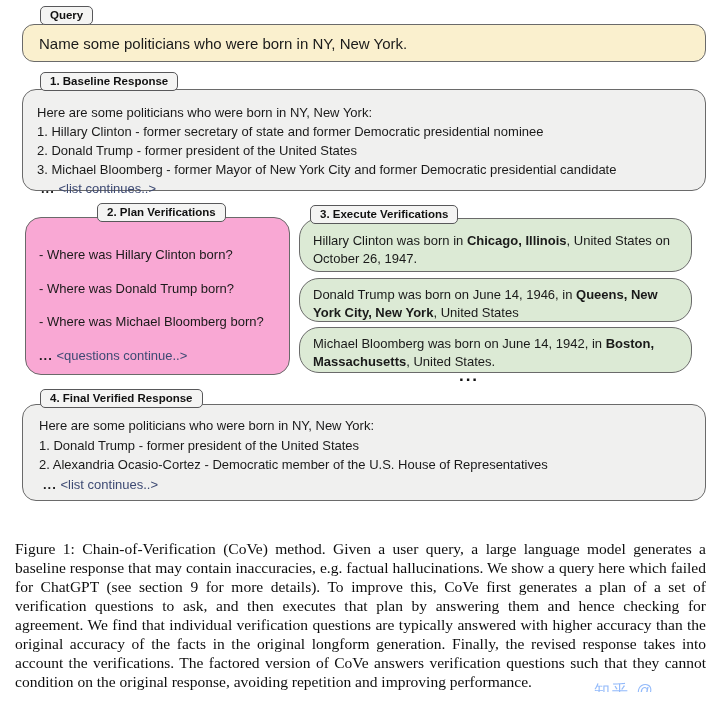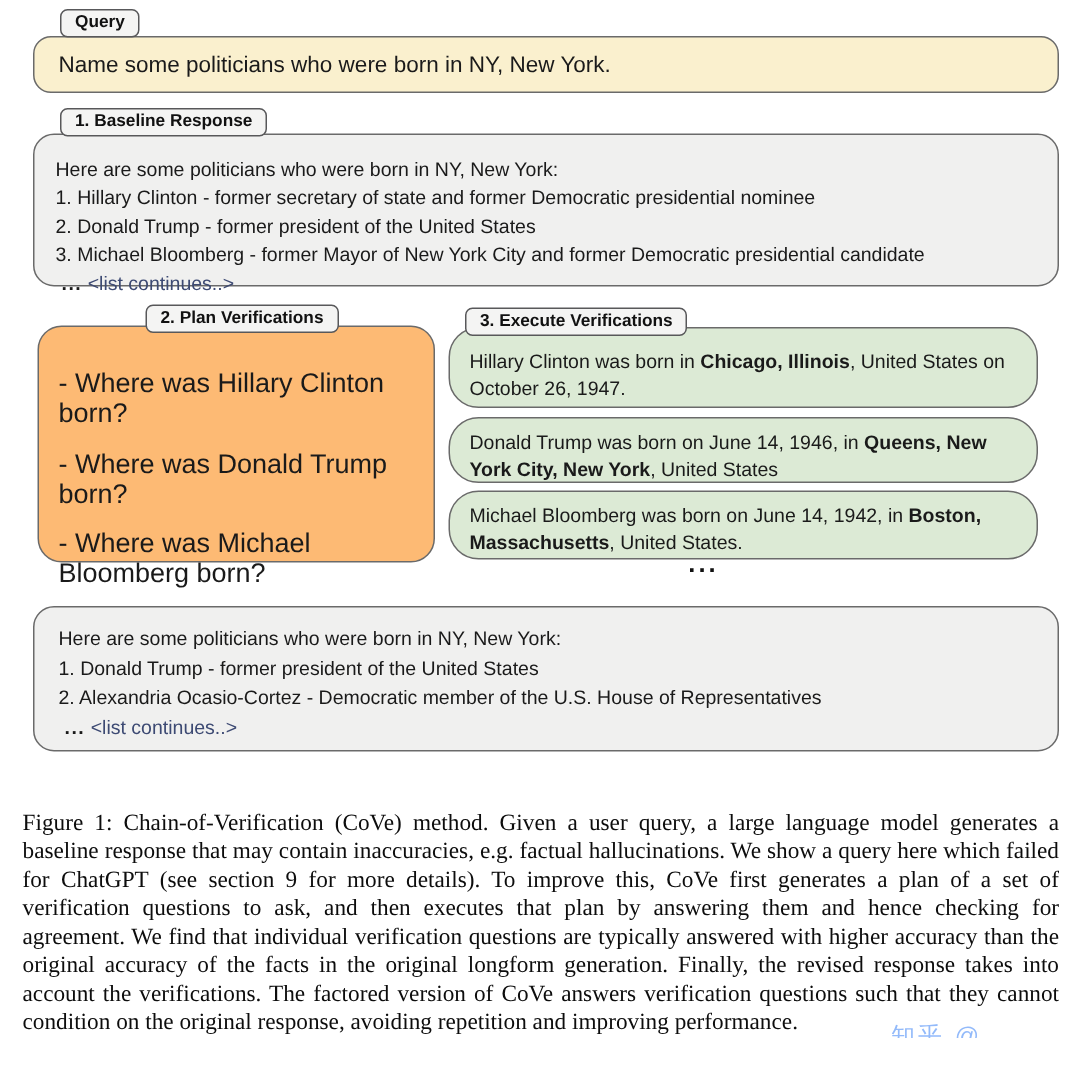--- a/index.html
+++ b/index.html
@@ -26,21 +26,21 @@
     white-space: nowrap;
   }
   .box {
     position: absolute;
     z-index: 1;
     border: 1.6px solid #6a6a6a;
     box-sizing: border-box;
   }
   .query-box   { left: 22px;  top: 24px;  width: 684px; height: 38px;  background: #faf0ce; border-radius: 12px; display: flex; align-items: center; padding-left: 16px; font-size: 15px; }
   .baseline-box{ left: 22px;  top: 89px;  width: 684px; height: 102px; background: #f0f0ef; border-radius: 14px; padding: 13px 10px 0 14px; font-size: 13px; line-height: 19px; }
-  .plan-box    { left: 25px;  top: 217px; width: 265px; height: 158px; background: #fdba74; border-radius: 16px; padding: 27px 8px 0 13px; font-size: 18px; }
+  .plan-box    { left: 25px;  top: 217px; width: 265px; height: 158px; background: #f9a8d4; border-radius: 16px; padding: 27px 8px 0 13px; font-size: 13px; }
   .plan-box .q { margin-bottom: 13.5px; line-height: 20px; }
   .exec-box    { left: 299px; width: 393px; background: #dcead5; border-radius: 20px; padding: 7px 12px 0 13px; font-size: 13px; line-height: 18px; }
   .exec-1 { top: 218px; height: 54px; padding-top: 13px; }
   .exec-2 { top: 278px; height: 44px; }
   .exec-3 { top: 327px; height: 46px; }
   .final-box   { left: 22px;  top: 404px; width: 684px; height: 97px;  background: #f0f0ef; border-radius: 14px; padding: 11px 10px 0 16px; font-size: 13px; line-height: 19.5px; }
   .cont { color: #3d4a73; }
   .dots { color: #1a1a1a; font-weight: bold; letter-spacing: 1px; }
   .exec-more {
     position: absolute;
@@ -105,20 +105,21 @@
       <span class="cont">&lt;questions continue..&gt;</span>
     </div>
   </div>
 
   <div class="tab" style="left:310px; top:205px;">3. Execute Verifications</div>
   <div class="box exec-box exec-1"><span>Hillary Clinton was born in </span><span style="font-weight: 700;">Chicago, Illinois</span><span>, United States on October 26, 1947.</span></div>
   <div class="box exec-box exec-2"><span>Donald Trump was born on June 14, 1946, in </span><span style="font-weight: 700;">Queens, New York City, New York</span><span>, United States</span></div>
   <div class="box exec-box exec-3"><span>Michael Bloomberg was born on June 14, 1942, in </span><span style="font-weight: 700;">Boston, Massachusetts</span><span>, United States.</span></div>
   <div class="exec-more">...</div>
 
+  <div class="tab" style="left:40px; top:389px;">4. Final Verified Response</div>
   <div class="box final-box">
     <div>Here are some politicians who were born in NY, New York:</div>
     <div>1. Donald Trump - former president of the United States</div>
     <div>2. Alexandria Ocasio-Cortez - Democratic member of the U.S. House of Representatives</div>
     <div style="padding-left:4px;">
       <span class="dots">...</span>
       <span class="cont">&lt;list continues..&gt;</span>
     </div>
   </div>
 

